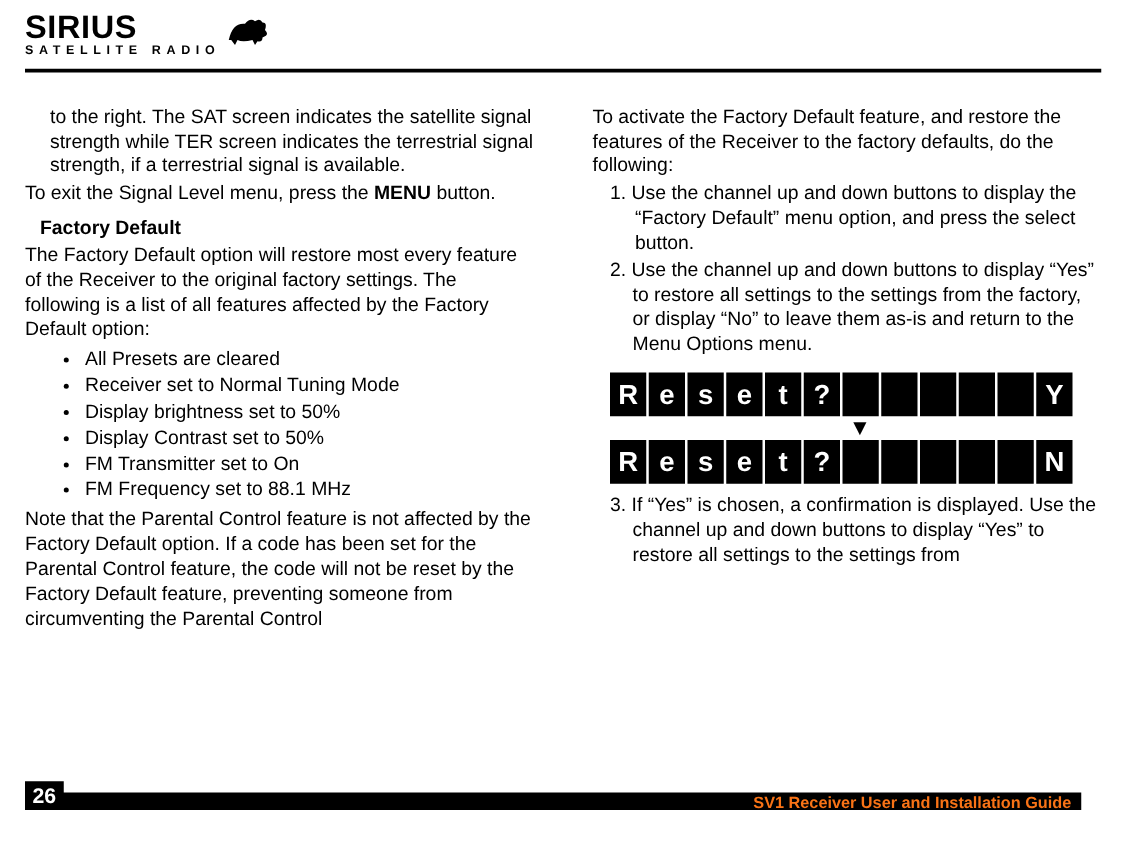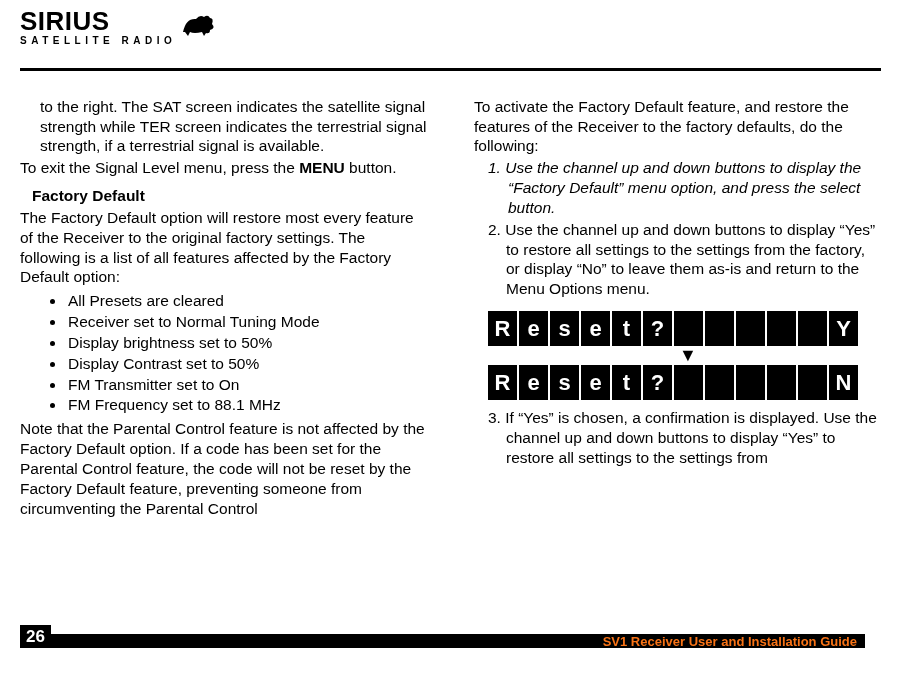--- a/index.html
+++ b/index.html
@@ -17,21 +17,21 @@
   }
   .page {
     padding: 8px 20px 0 20px;
     position: relative;
     height: 100%;
   }
   .header {
     display: flex;
     align-items: center;
     padding-bottom: 4px;
-    margin-bottom: 16px;
+    margin-bottom: 3px;
   }
   .logo {
     font-weight: 900;
     font-size: 26px;
     letter-spacing: 0.5px;
     line-height: 1;
   }
   .logo-sub {
     font-size: 10px;
     letter-spacing: 4.5px;
@@ -67,21 +67,20 @@
     padding-left: 46px;
   }
   ul.bullets li {
     margin: 1px 0;
     padding-left: 2px;
   }
   .numitem {
     padding-left: 34px;
     text-indent: -20px;
     margin: 0 0 2px 0;
-    font-style: italic;
   }
   .numitem2 {
     padding-left: 32px;
     text-indent: -18px;
     margin: 0 0 2px 0;
   }
   .lcd-wrap {
     margin: 12px 0 8px 14px;
   }
   .lcd-row {

